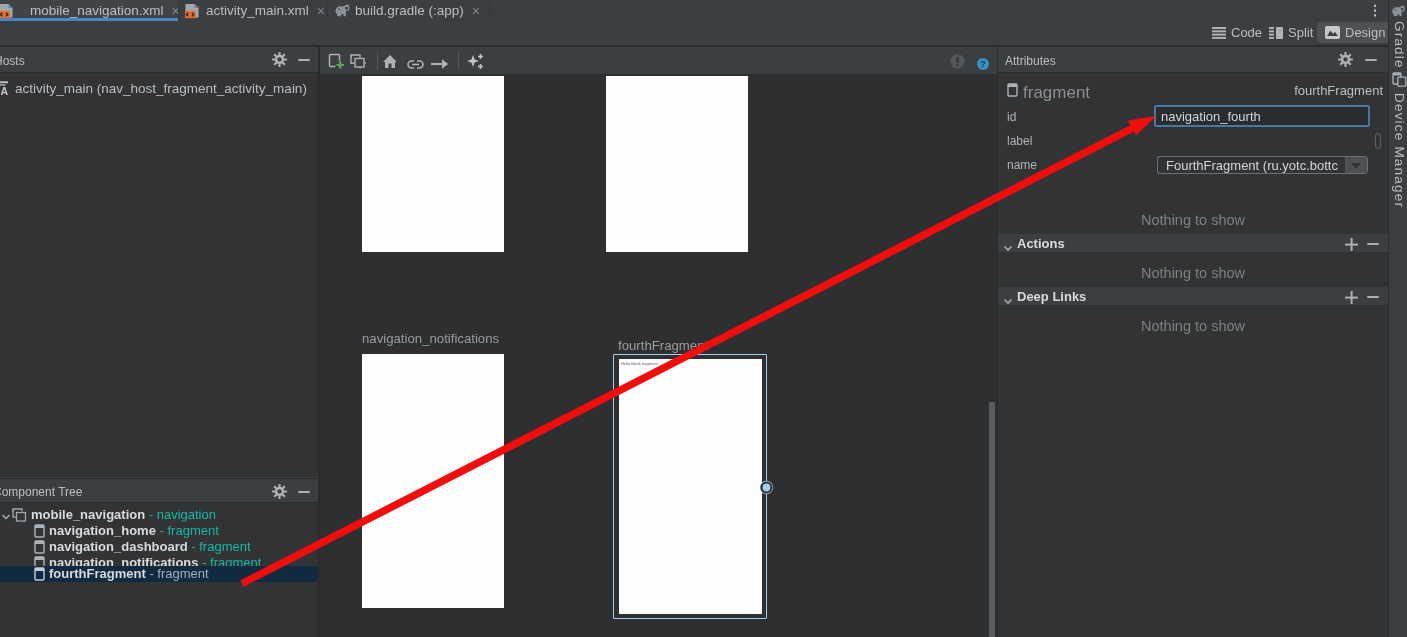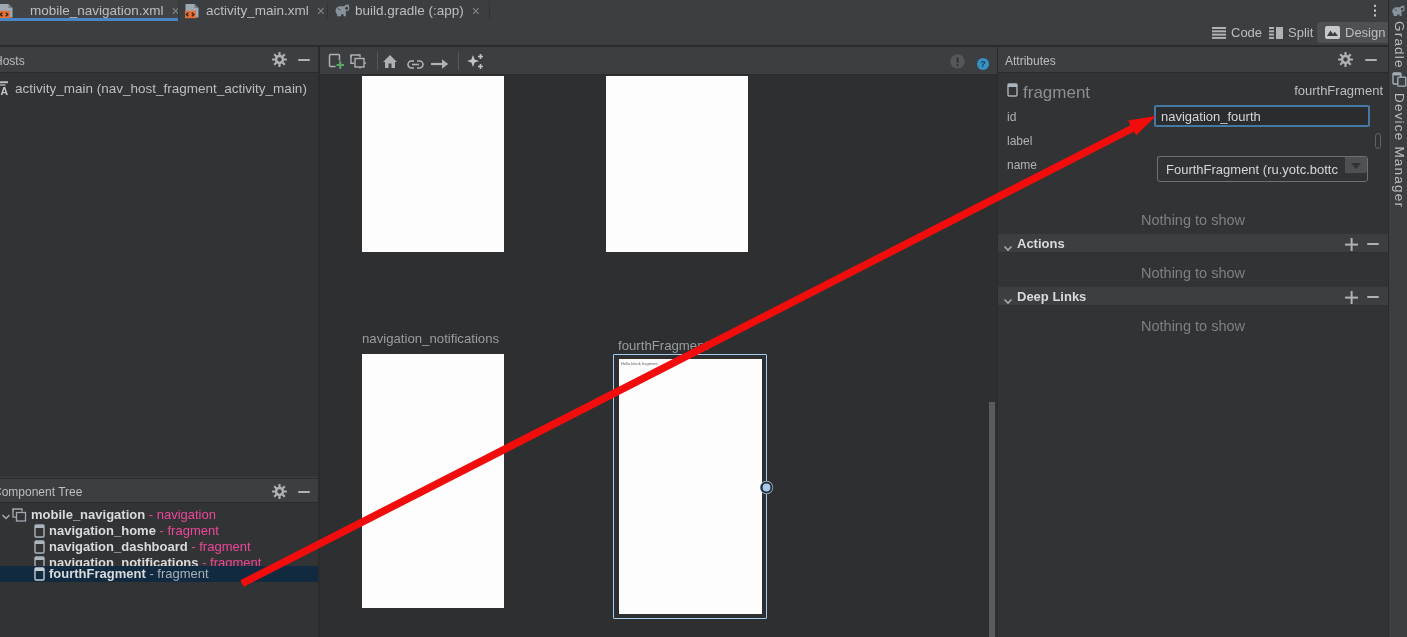--- a/index.html
+++ b/index.html
@@ -20,21 +20,21 @@
 .modebtn { position:absolute; top:1px; height:21px; display:flex; align-items:center; color:#bcbec0; font-size:13px; }
 #designbtn { background:#4d5153; border-radius:4px; padding:0 8px; }
 
 .panelhdr { position:absolute; background:#3c3f41; border-bottom:1px solid #2b2b2b; }
 .panelhdr .title { position:absolute; top:7px; font-size:12px; color:#bcbec0; white-space:nowrap; }
 .minus { position:absolute; width:12px; height:2px; background:#afb1b3; border-radius:1px; }
 #hosts { left:0; top:47px; width:318px; height:430px; background:#313335; }
 #ctree { left:0; top:478px; width:318px; height:159px; background:#313335; }
 .trow { position:absolute; left:0; width:318px; height:16px; font-size:13px; color:#bcbec0; white-space:nowrap; }
 .trow b { color:#d8dadc; font-weight:bold; }
-.trow .sfx { color:#ec4899; }
+.trow .sfx { color:#14b8a6; }
 
 #cborder { left:318px; top:47px; width:2px; height:590px; background:#2b2b2b; }
 #canvastb { left:320px; top:47px; width:677px; height:28px; background:#3c3f41; border-bottom:1px solid #2b2b2b; }
 #canvas { left:320px; top:75px; width:677px; height:562px; background:#2d2f31; }
 .wrect { position:absolute; background:#fdfdfd; }
 .clabel { position:absolute; font-size:13.2px; color:#9a9c9e; white-space:nowrap; }
 .tbsep { position:absolute; top:5px; width:1px; height:18px; background:#55585a; }
 
 #attrsep { left:997px; top:47px; width:1px; height:590px; background:#2b2b2b; }
 #attrs { left:998px; top:47px; width:390px; height:590px; background:#313335; }
@@ -296,21 +296,21 @@
           <rect x="1" y="1" width="9" height="3" fill="#a9b4bc"></rect>
         </svg></span>
     <span class="abs" style="left:25px;top:36px;font-size:17px;color:#8c8e90;">fragment</span>
     <span class="abs" style="right:5px;top:36px;font-size:13px;color:#bcbec0;">fourthFragment</span>
     <span class="alabel" style="top:63px;">id</span>
     <div class="ainput" style="left:156px;top:58px;width:216px;height:22px;border:2px solid #4678a6;background:#2a2c2e;">navigation_fourth</div>
     <span class="alabel" style="top:87px;">label</span>
     <div class="ainput" style="left:159px;top:85px;width:210px;height:18px;margin-top:24px;">fragment_fourth</div>
     <div class="abs" style="left:377px;top:86px;width:6px;height:16px;border:1px solid #606365;border-radius:3px;"></div>
     <span class="alabel" style="top:111px;">name</span>
-    <div class="ainput" style="left:159px;top:109px;width:211px;height:26px;border-radius:3px;padding-left:8px;overflow:hidden;">FourthFragment (ru.yotc.bottc
+    <div class="ainput" style="left:159px;top:109px;width:211px;height:18px;border-radius:3px;padding-left:8px;overflow:hidden;">FourthFragment (ru.yotc.bottc
       <div class="abs" style="right:0;top:0;width:22px;height:16px;background:#4d5153;border-radius:0 2px 2px 0;">
         <svg width="10" height="6" viewBox="0 0 10 6" style="margin:5px 0 0 6px;">
             <path d="M0 0 h10 l-5 6 z" fill="#313335"></path>
           </svg>
       </div>
     </div>
     <div class="nothing" style="top:165px;">Nothing to show</div>
     <div class="sechdr" style="top:186px;">
       <span class="abs" style="left:5px;top:5px;"><svg width="10" height="10" viewBox="0 0 10 10">
             <path d="M1.5 3.5 L5 7 L8.5 3.5" fill="none" stroke="#a7a9ab" stroke-width="1.6"></path>

